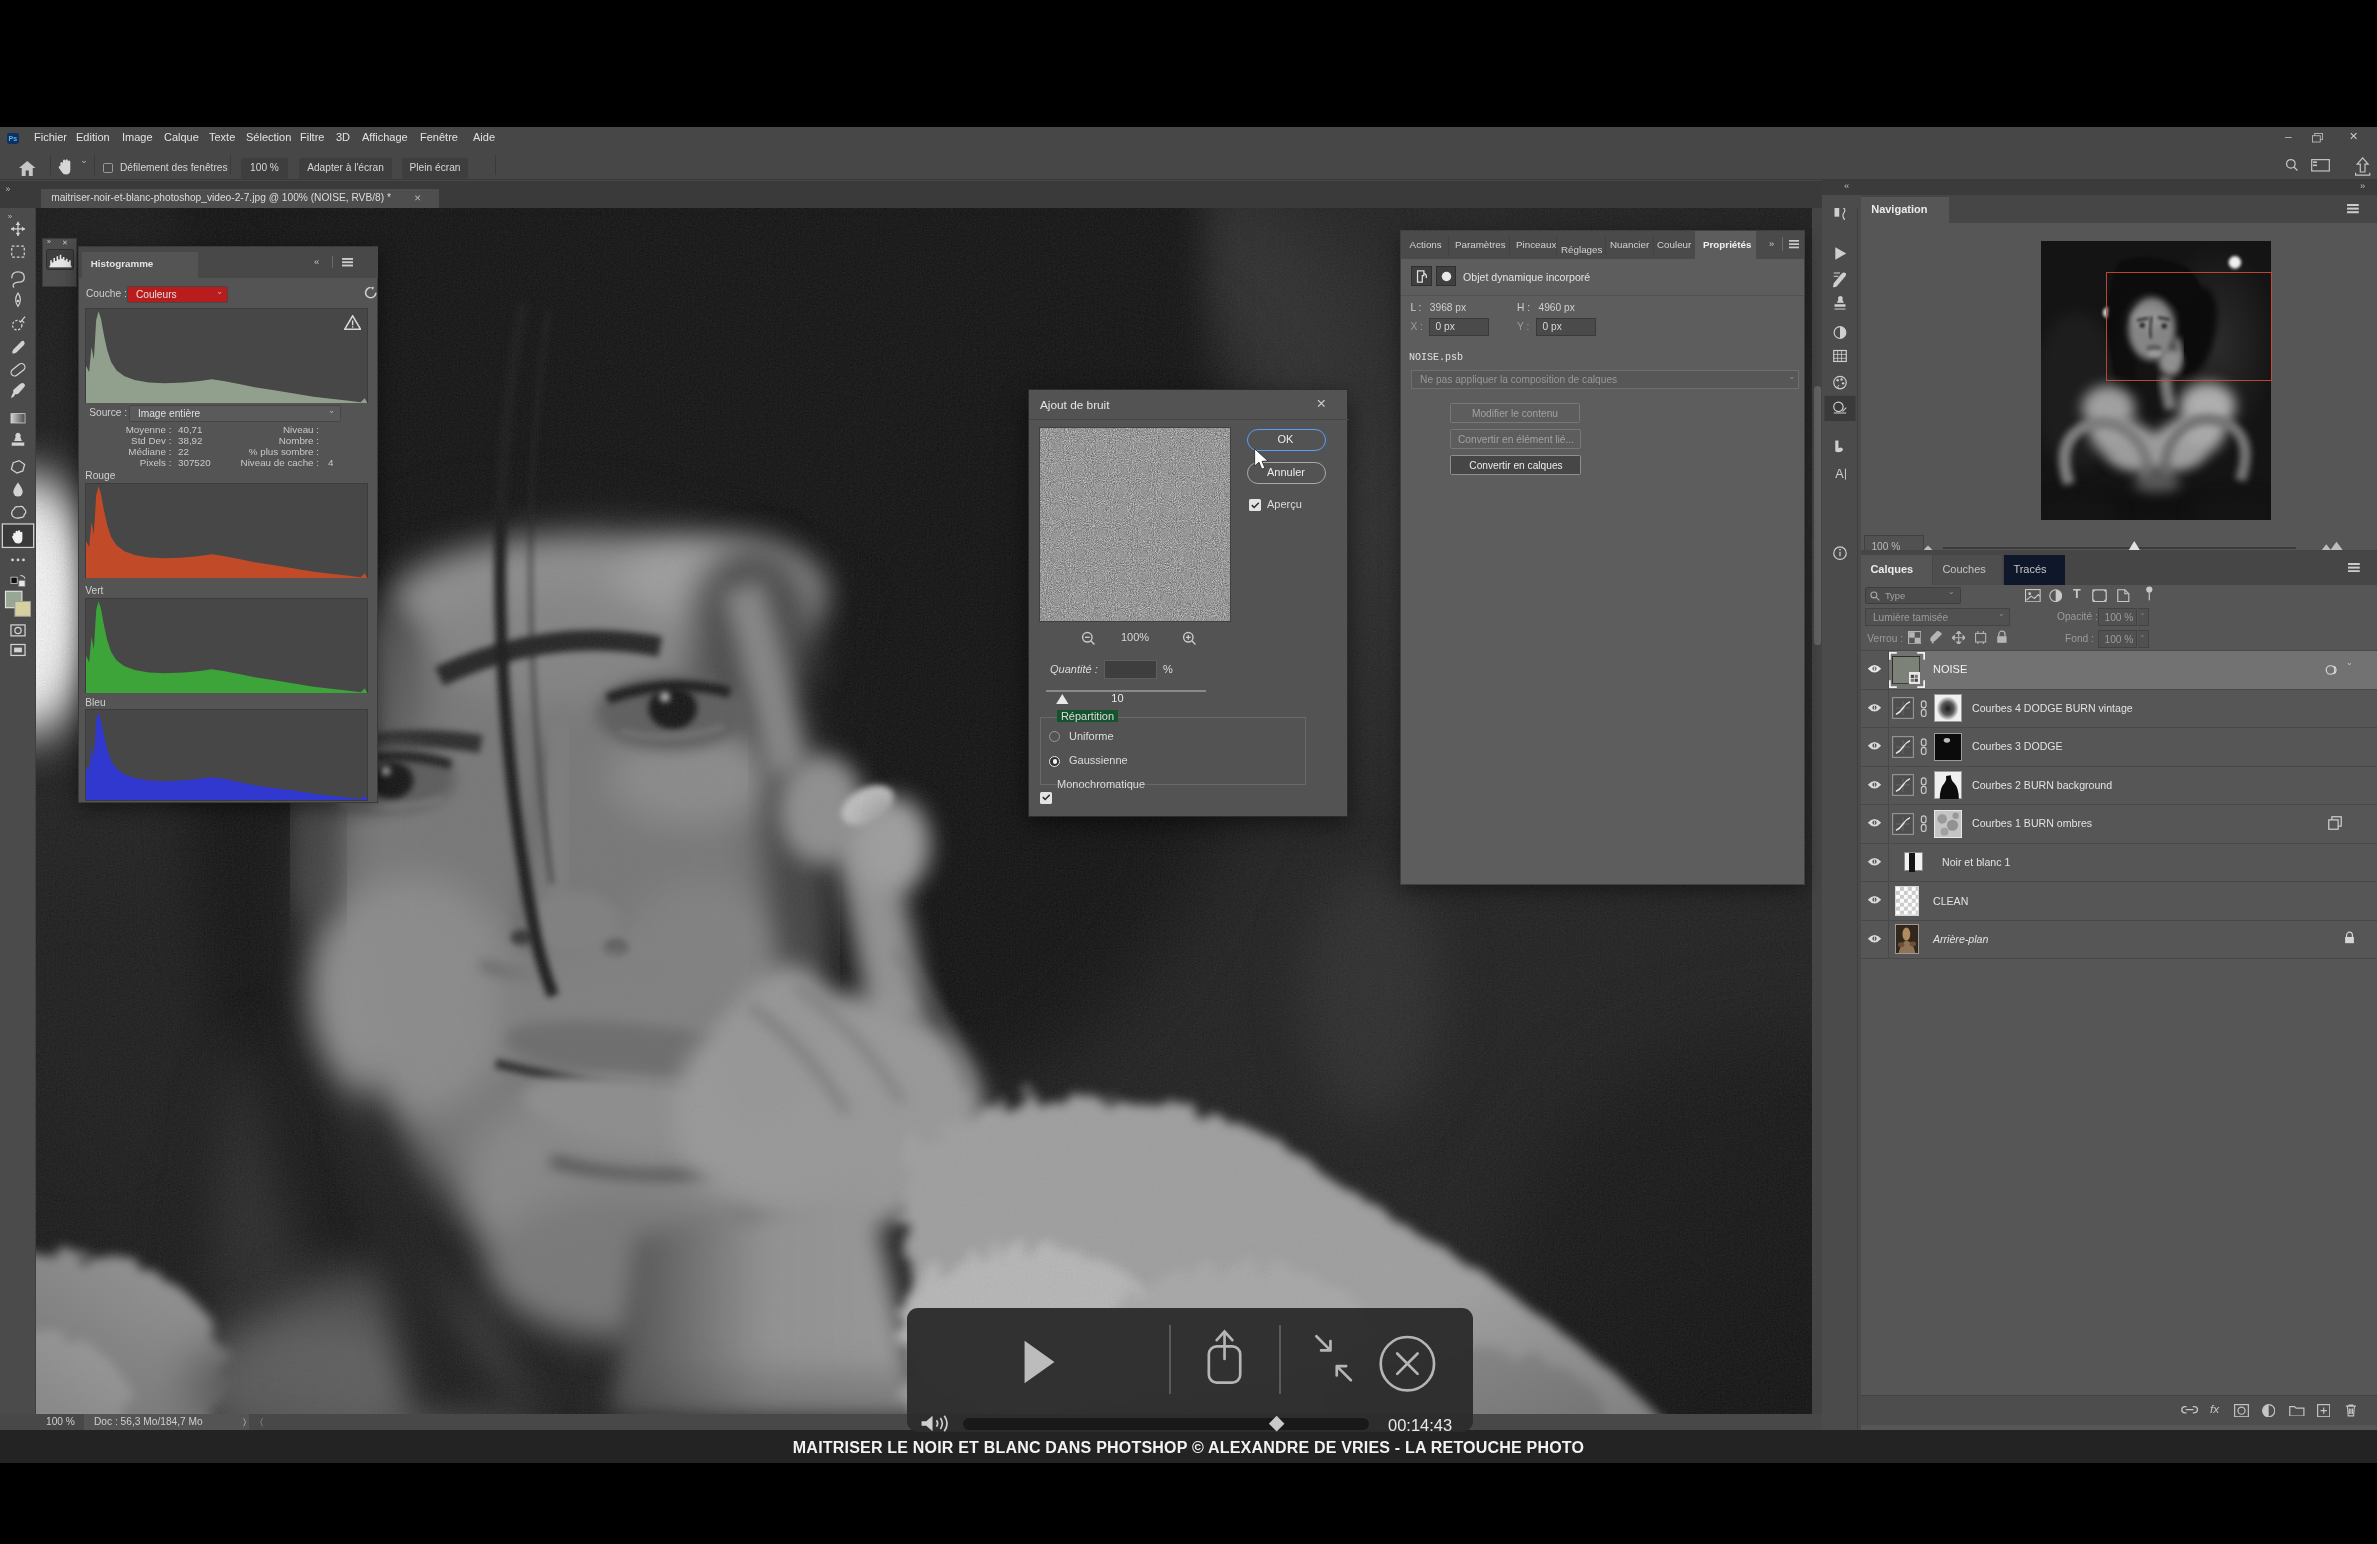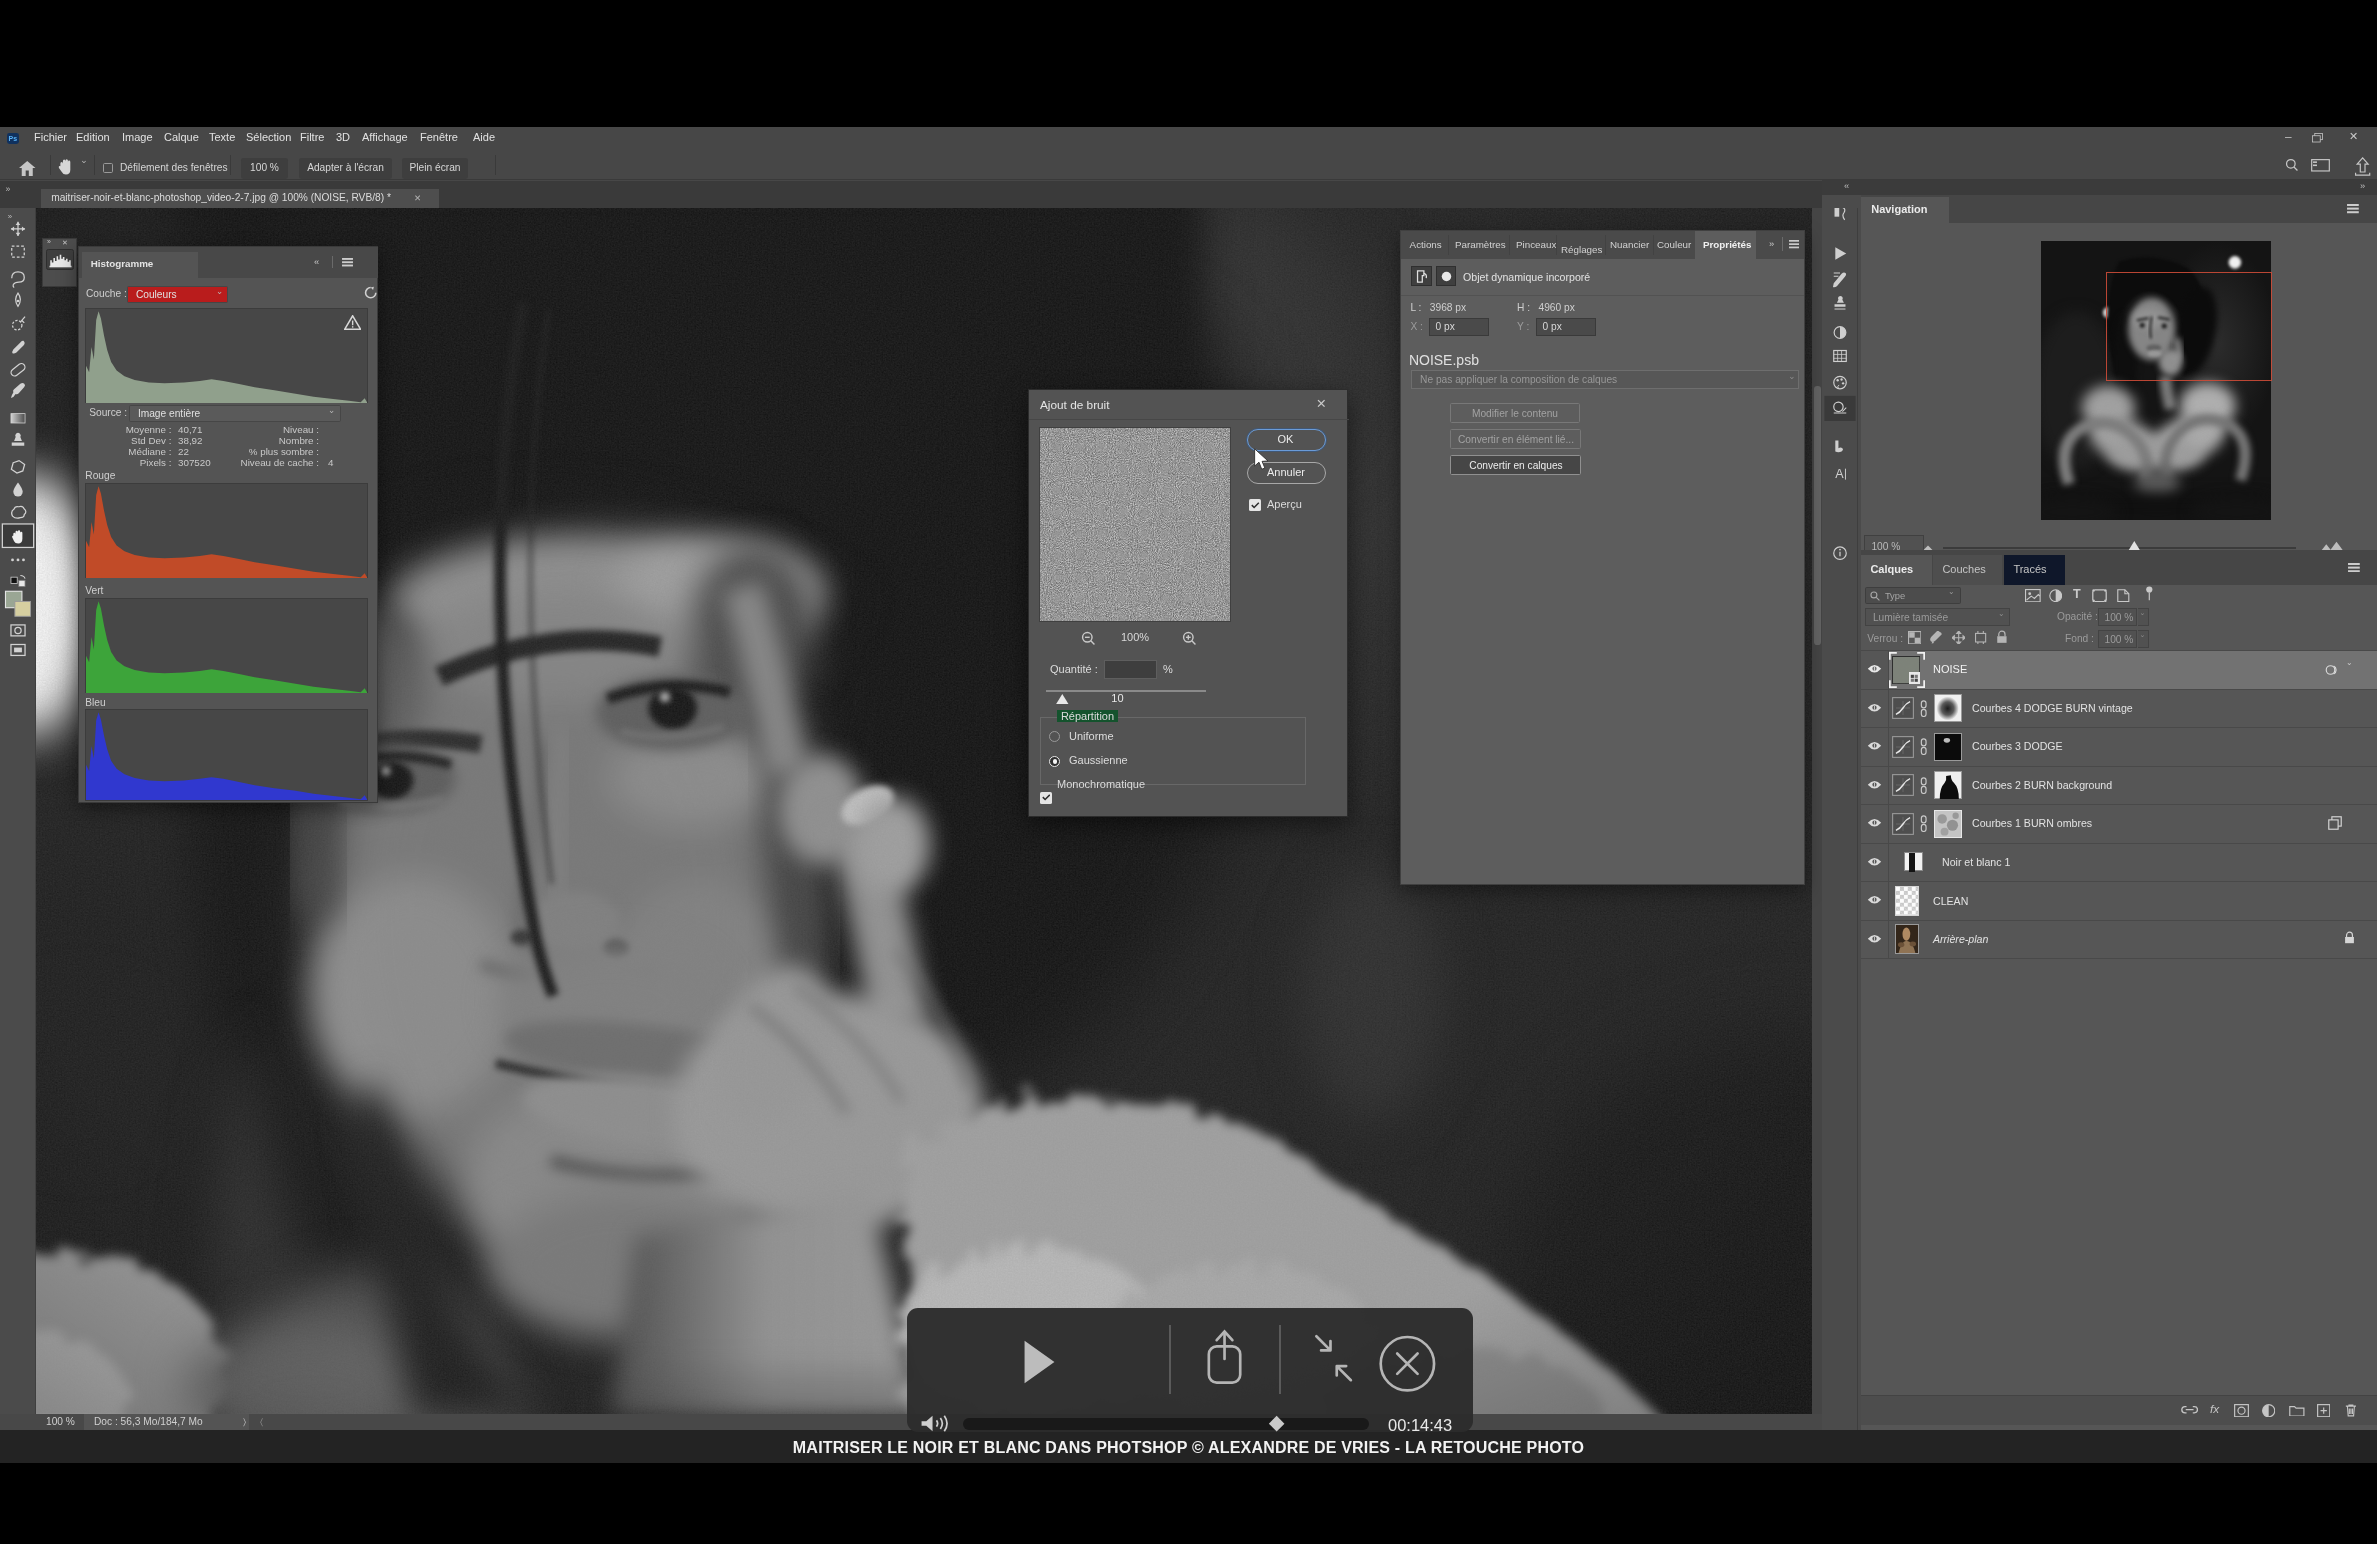--- a/index.html
+++ b/index.html
@@ -434,21 +434,21 @@
         <line x1="12.5" y1="12.5" x2="17" y2="17" stroke="#c9c9c9" stroke-width="1.8"></line>
         <line x1="5" y1="8" x2="11" y2="8" stroke="#c9c9c9" stroke-width="1.8"></line>
       </svg>
     <div class="abs nw" style="left:92px;top:241px;font-size:11px;color:#d9d9d9;">100%</div>
     <svg class="abs" style="left:153px;top:241px;" width="15" height="15" viewBox="0 0 19 19">
         <circle cx="8" cy="8" r="6" fill="none" stroke="#c9c9c9" stroke-width="1.8"></circle>
         <line x1="12.5" y1="12.5" x2="17" y2="17" stroke="#c9c9c9" stroke-width="1.8"></line>
         <line x1="5" y1="8" x2="11" y2="8" stroke="#c9c9c9" stroke-width="1.8"></line>
         <line x1="8" y1="5" x2="8" y2="11" stroke="#c9c9c9" stroke-width="1.8"></line>
       </svg>
-    <div class="abs nw" style="left:21px;top:273px;font-size:11px;color:#dcdcdc;">Quantité :</div>
+    <div class="abs nw" style="left:21px;top:273px;font-size:11px;color:#dcdcdc;font-style:italic;">Quantité :</div>
     <div class="abs" style="left:75px;top:270px;width:53px;height:19px;background:#3e3e3e;border:0.8px solid #5e5e5e;">
       <div class="abs nw" style="left:6.3px;top:2.4px;font-size:11px;color:#e8e8e8;margin-top:29px;">10</div>
     </div>
     <div class="abs nw" style="left:134px;top:273px;font-size:11px;color:#dcdcdc;">%</div>
     <div class="abs" style="left:16.5px;top:300px;width:160px;height:1.6px;background:#8a8a8a;"></div>
     <svg class="abs" style="left:27px;top:304px;" width="12.6" height="10.2" viewBox="0 0 16 13">
         <path d="M8 0 L16 13 H0 Z" fill="#e8e8e8"></path>
       </svg>
     <div class="abs" style="left:11px;top:327px;width:266px;height:68px;border:0.8px solid #686868;"></div>
     <div class="abs nw" style="left:28px;top:320px;font-size:11px;color:#dcdcdc;background:#14532d;padding:0 3.9px;">Répartition</div>
@@ -517,21 +517,21 @@
     <div class="abs nw" style="left:9.4px;top:71px;font-size:10.2px;color:#cfcfcf;">L :&nbsp;&nbsp; 3968 px</div>
     <div class="abs nw" style="left:116px;top:71px;font-size:10.2px;color:#cfcfcf;">H :&nbsp;&nbsp; 4960 px</div>
     <div class="abs nw" style="left:9.4px;top:90px;font-size:10.2px;color:#9c9c9c;">X :</div>
     <div class="abs" style="left:28px;top:87px;width:60px;height:18px;background:#4a4a4a;border:0.8px solid #3a3a3a;">
       <div class="abs nw" style="left:5.5px;top:2.4px;font-size:10.2px;color:#d8d8d8;">0 px</div>
     </div>
     <div class="abs nw" style="left:116px;top:90px;font-size:10.2px;color:#9c9c9c;">Y :</div>
     <div class="abs" style="left:135px;top:87px;width:60px;height:18px;background:#4a4a4a;border:0.8px solid #3a3a3a;">
       <div class="abs nw" style="left:5.5px;top:2.4px;font-size:10.2px;color:#d8d8d8;">0 px</div>
     </div>
-    <div class="abs nw" style="left:7.9px;top:121px;font-size:14px;color:#e0e0e0;">NOISE.psb</div>
+    <div class="abs nw" style="left:7.9px;top:121px;font-size:10px;color:#e0e0e0;font-family:Liberation Mono, monospace;">NOISE.psb</div>
     <div class="abs" style="left:10.2px;top:139px;width:388px;height:19px;border:0.8px solid #6e6e6e;background:#575757;">
       <div class="abs nw" style="left:7.9px;top:3.1px;font-size:10.2px;color:#989898;">Ne pas appliquer la composition de calques</div>
       <div class="abs nw" style="left:376px;top:0px;font-size:8.6px;color:#8e8e8e;">⌄</div>
     </div>
     <div class="abs" style="left:49px;top:172px;width:130px;height:20.4px;border:0.8px solid #787878;border-radius:1.6px;">
       <div class="abs nw" style="left:0px;top:3.9px;width:128px;text-align:center;font-size:10.2px;color:#a2a2a2;">Modifier le contenu</div>
     </div>
     <div class="abs" style="left:49px;top:198px;width:131px;height:20.4px;border:0.8px solid #787878;border-radius:1.6px;">
       <div class="abs nw" style="left:0px;top:3.9px;width:130px;text-align:center;font-size:10.2px;color:#a2a2a2;">Convertir en élément lié...</div>
     </div>

